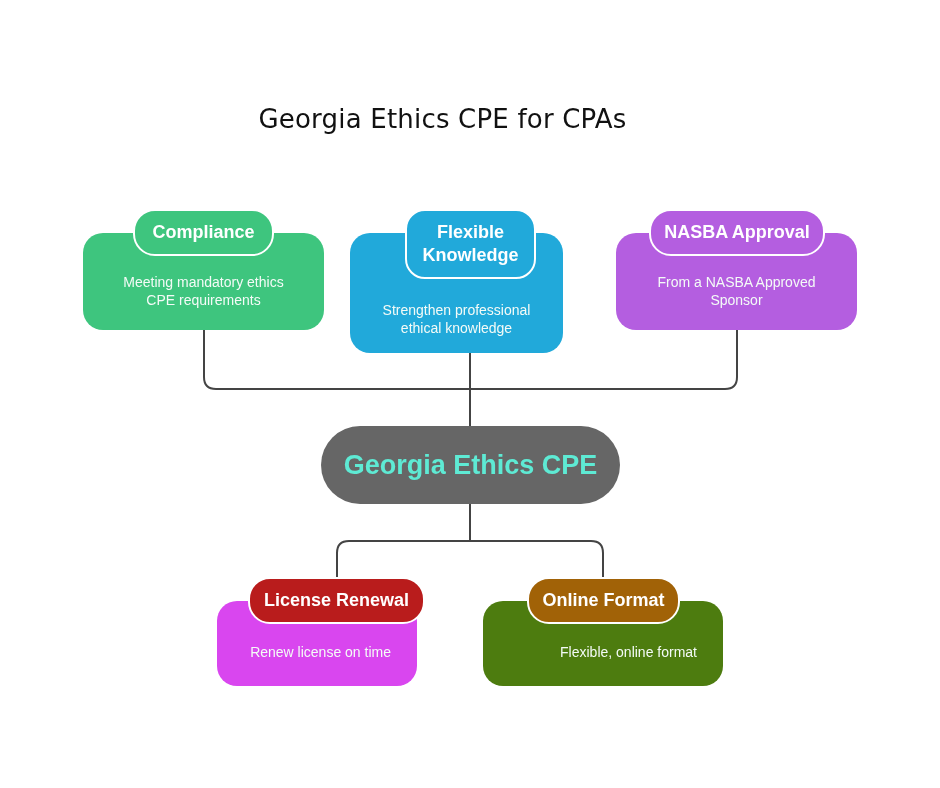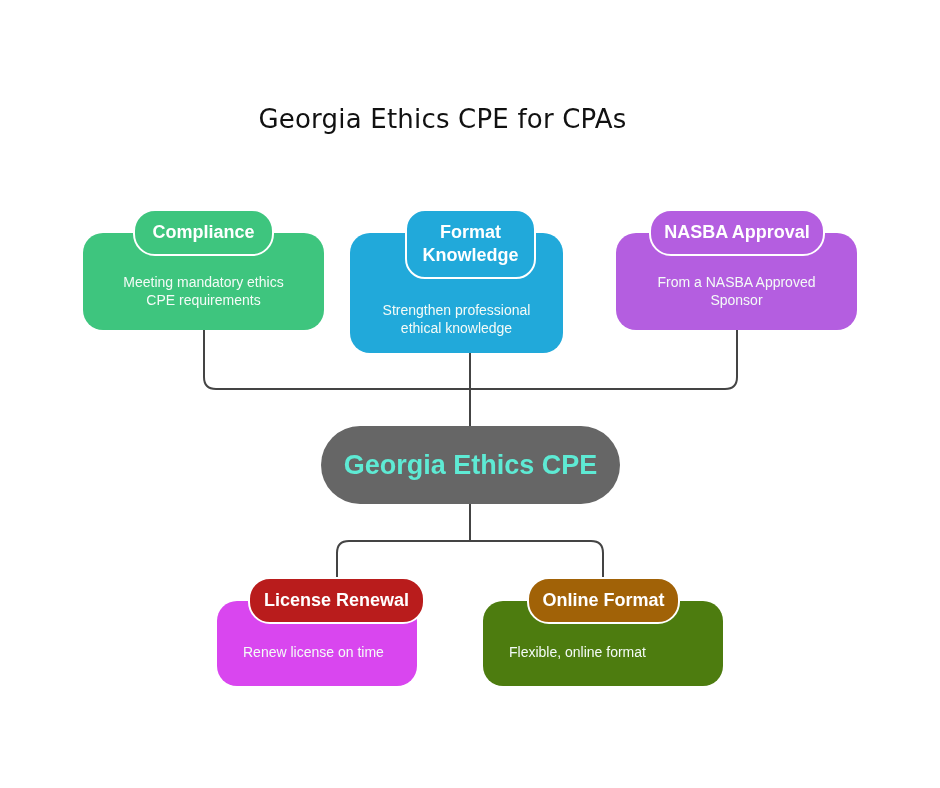--- a/index.html
+++ b/index.html
@@ -9,21 +9,21 @@
     }
     .title {
       position: absolute; left: 0; top: 98px; width: 885px; text-align: center;
       font-family: "DejaVu Sans", sans-serif; font-size: 26px; font-weight: normal; color: #111;
       letter-spacing: 0.2px;
       margin-top: 6px;
     }
     svg.connectors { position: absolute; left: 0; top: 0; }
     .card {
       position: absolute; border-radius: 20px; color: #fff;
-      display: flex; align-items: center; justify-content: flex-start; text-align: center;
+      display: flex; align-items: center; justify-content: flex-end; text-align: center;
       box-sizing: border-box;
     }
     .card .desc {
       font-size: 14px; line-height: 18px; color: #f4fbf7; padding: 0 26px;
     }
     .pill {
       position: absolute; color: #fff; font-weight: bold; font-size: 18px; line-height: 23px;
       display: flex; align-items: center; justify-content: center; text-align: center;
       border: 2px solid #ffffff; box-sizing: border-box; border-radius: 22px;
     }
@@ -54,21 +54,21 @@
   <span class="desc">Meeting mandatory ethics CPE requirements</span>
 </div>
 <div class="pill" style="left:133px; top:209px; width:141px; height:47px; background:#3ec57e;">
   <span>Compliance</span>
 </div>
 
 <div class="card" style="left:350px; top:233px; width:213px; height:120px; background:#21a9da; padding-top:52px;">
   <span class="desc">Strengthen professional ethical knowledge</span>
 </div>
 <div class="pill" style="left:405px; top:209px; width:131px; height:70px; background:#21a9da; border-radius:20px; padding:0 14px;">
-  <span>Format Knowledge</span>
+  <span>Flexible Knowledge</span>
 </div>
 
 <div class="card" style="left:616px; top:233px; width:241px; height:97px; background:#b45ee0; padding-top:18px;">
   <span class="desc">From a NASBA Approved Sponsor</span>
 </div>
 <div class="pill" style="left:649px; top:209px; width:176px; height:47px; background:#b45ee0;">
   <span>NASBA Approval</span>
 </div>
 
 <div class="center">

